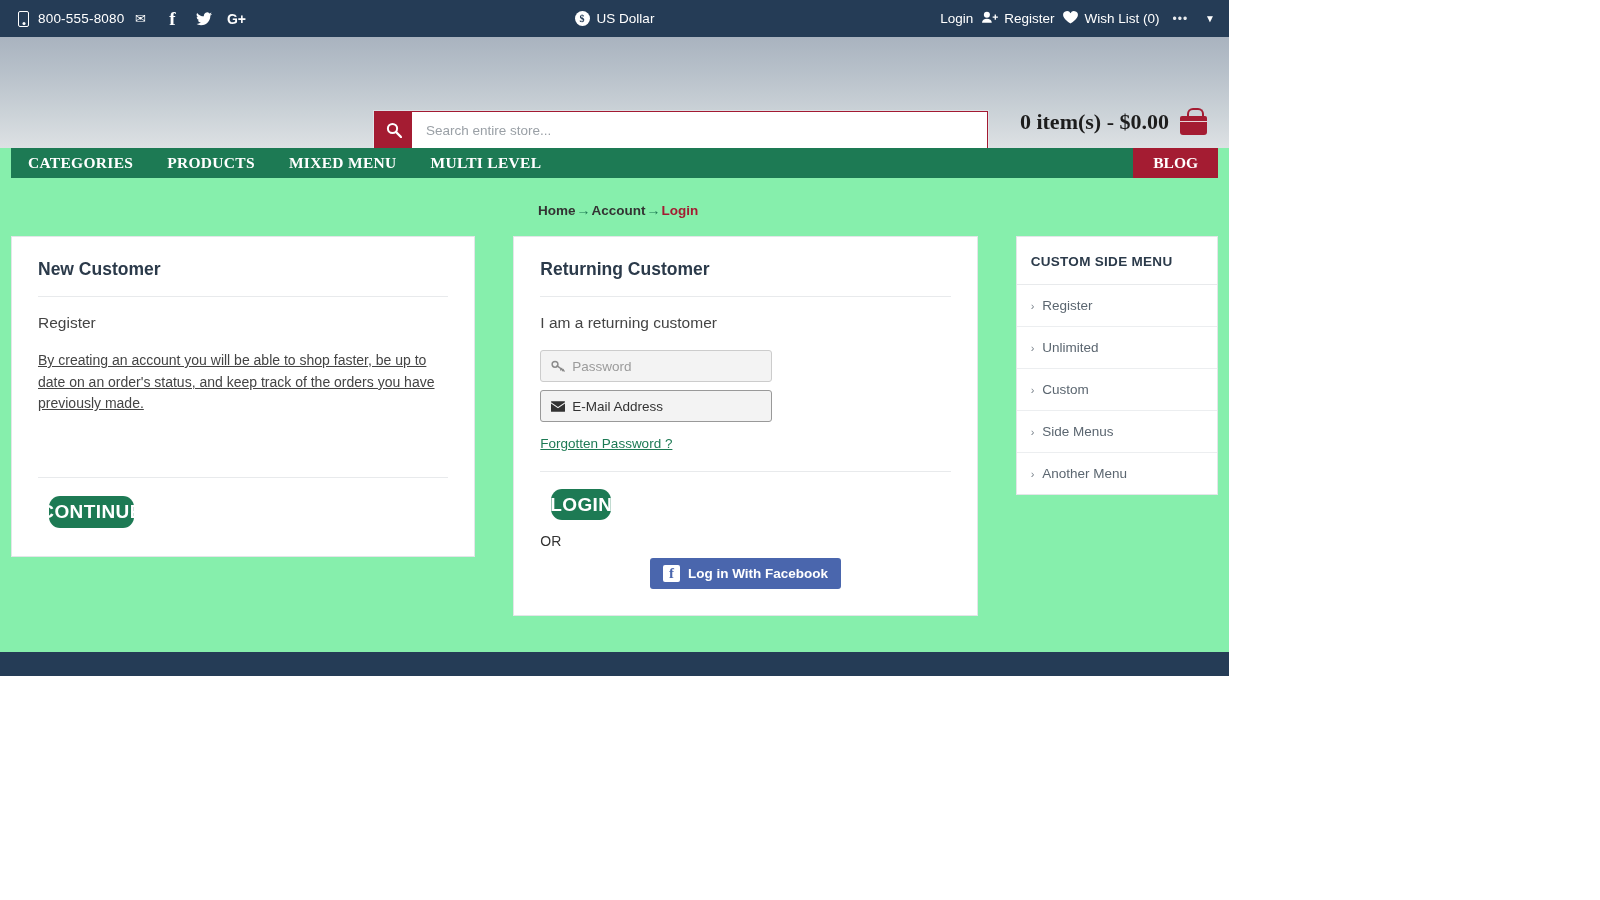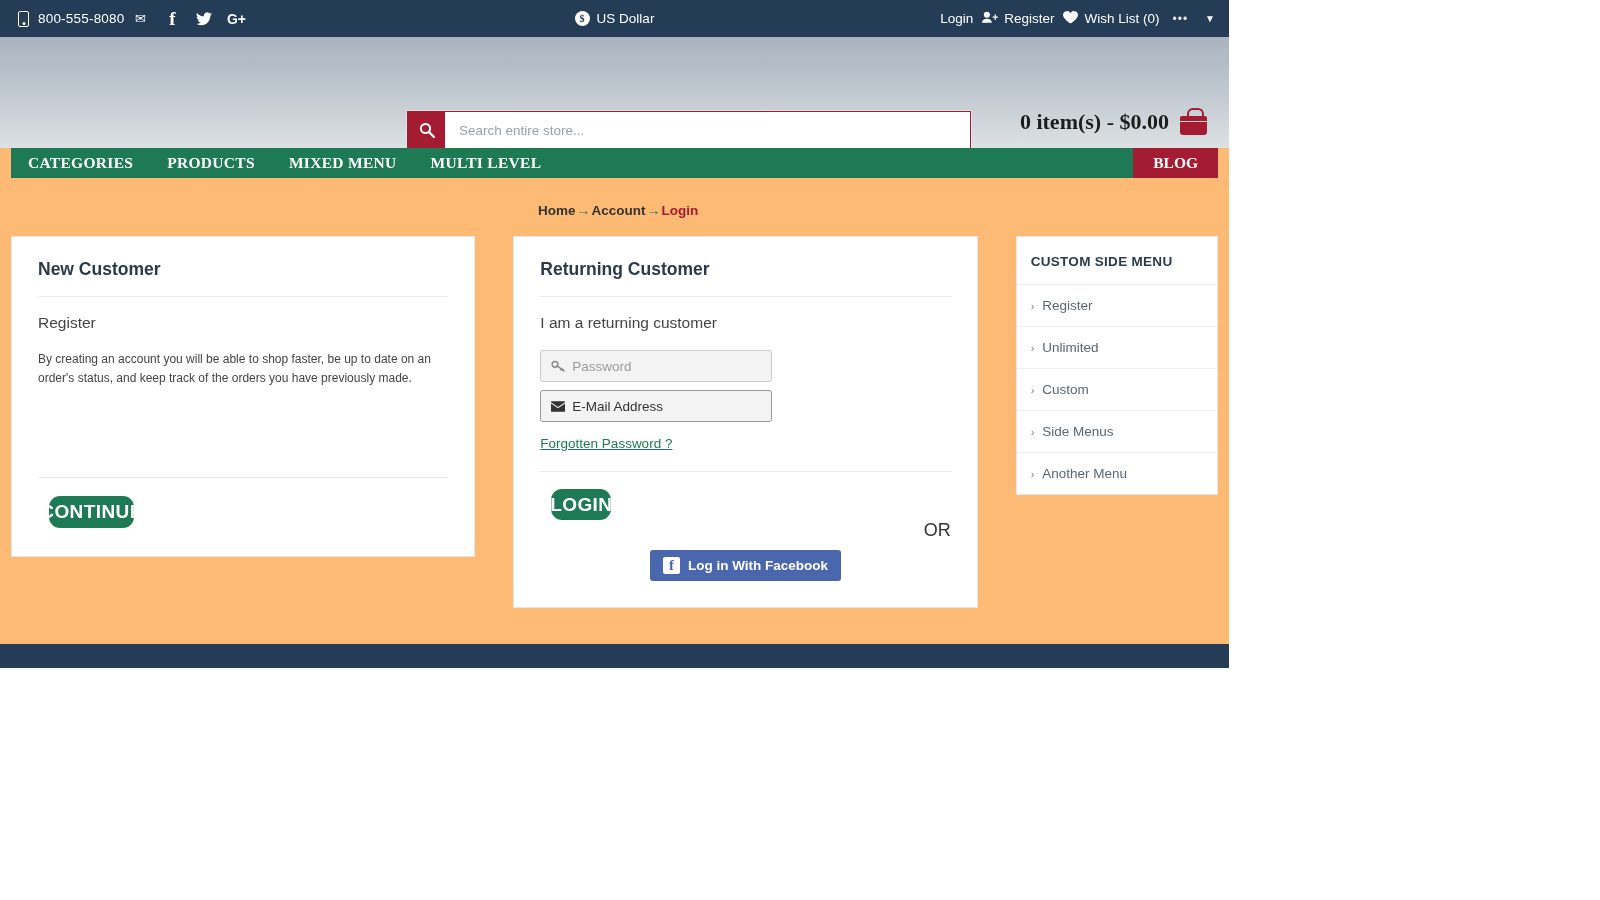--- a/index.html
+++ b/index.html
@@ -4,21 +4,21 @@
 <style>
   * { box-sizing: border-box; margin: 0; padding: 0; }
   html, body {
     width: 1600px; height: 900px;
     background: #ffffff;
     font-family: "Liberation Sans", sans-serif;
     overflow: hidden;
   }
   .page {
     width: 1229px;
-    background: #fdba74;
+    background: #86efac;
     position: relative;
   }
 
   
   .topbar {
     height: 37px;
     background: #253c56;
     color: #ffffff;
     display: flex;
     align-items: center;
@@ -59,26 +59,25 @@
 
   
   .header {
     height: 111px;
     background: linear-gradient(to bottom, #a9b3bf 0%, #b9c2cb 35%, #ccd3d8 70%, #dde1e4 100%);
     position: relative;
     display:flex; align-items:center;
   }
   .searchwrap {
     position:absolute; left:374px; top:74px;
-    width: 564px; height: 38px;
+    width: 614px; height: 38px;
     display:flex;
     border: 1px solid #a31a32;
     background:#fff;
     box-shadow: 0 0 0 1px rgba(255,255,255,.35);
-    margin-left: 33px;
   }
   .search-btn {
     width: 37px; background:#a41c32; border:none; color:#fff;
     display:flex; align-items:center; justify-content:center; cursor:pointer;
   }
   .search-btn svg { width:16px; height:16px; }
   .search-input {
     flex:1; border:none; outline:none; padding:0 14px; font-size:13.5px;
     color:#777; font-family:"Liberation Sans", sans-serif; background:#fff;
   }
@@ -135,21 +134,21 @@
     background:#fff; border:1px solid #e3e6e8;
   }
   .panel-left { height: 321px; position:relative; padding: 22px 26px; }
   .panel-mid { min-height: 321px; position:relative; padding: 22px 26px 26px; }
 
   h2.panel-title {
     font-size: 17.5px; font-weight:bold; color:#2b3a4a;
     padding-bottom: 16px; border-bottom:1px solid #e8eaec; margin-bottom: 17px;
   }
   .subhead { font-size:15.5px; color:#444; margin-bottom:18px; font-weight:normal; }
-  .body-text { font-size:12px; color:#444; line-height:1.55; max-width:420px; }
+  .body-text { font-size:14px; color:#444; line-height:1.55; max-width:420px;text-decoration:underline; }
 
   .hr-bottom { position:absolute; left:26px; right:26px; bottom:78px; height:1px; background:#e8eaec; }
 
   .btn {
     display:inline-flex; align-items:center; justify-content:center;
     background:#1d7a54; color:#fff; border:none; cursor:pointer;
     font-weight:bold; font-size:19px; letter-spacing:.4px;
     font-family:"Liberation Sans", sans-serif;
     border-radius:11px;
     margin-left:11px;
@@ -168,21 +167,21 @@
   .field-icon.light { color:#8a8a8a; }
   .field-text { color:#333; }
   .field-text.placeholder { color:#9b9b9b; }
 
   .forgot {
     display:inline-block; color:#1d7a54; text-decoration:underline;
     font-size:13.5px; margin-top: 6px;
   }
   .mid-hr { height:1px; background:#e8eaec; margin: 19px 0 17px; }
 
-  .or-row { text-align:right; font-size:18px; color:#333; }
+  .or-row { text-align:left; margin-top:13px; font-size:14px; color:#333; }
   .fb-row { text-align:center; margin-top:9px; }
   .fb-btn {
     display:inline-flex; align-items:center; gap:8px;
     background:#4a66ad; color:#fff; border:none; cursor:pointer;
     padding: 7px 13px; border-radius:3px;
     font-size:13.5px; font-weight:bold;
     font-family:"Liberation Sans", sans-serif;
   }
   .fb-glyph {
     width:17px; height:17px; background:#fff; color:#4a66ad;

